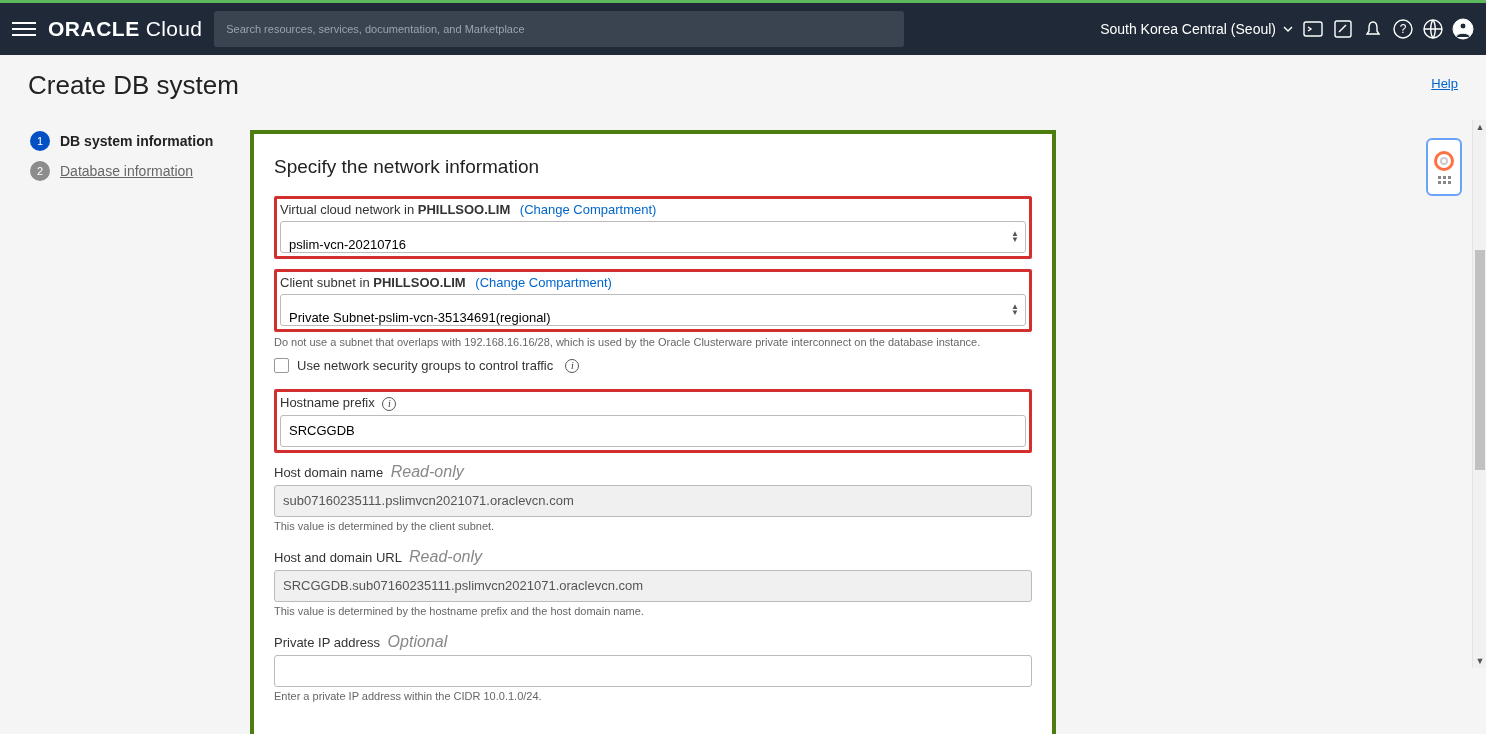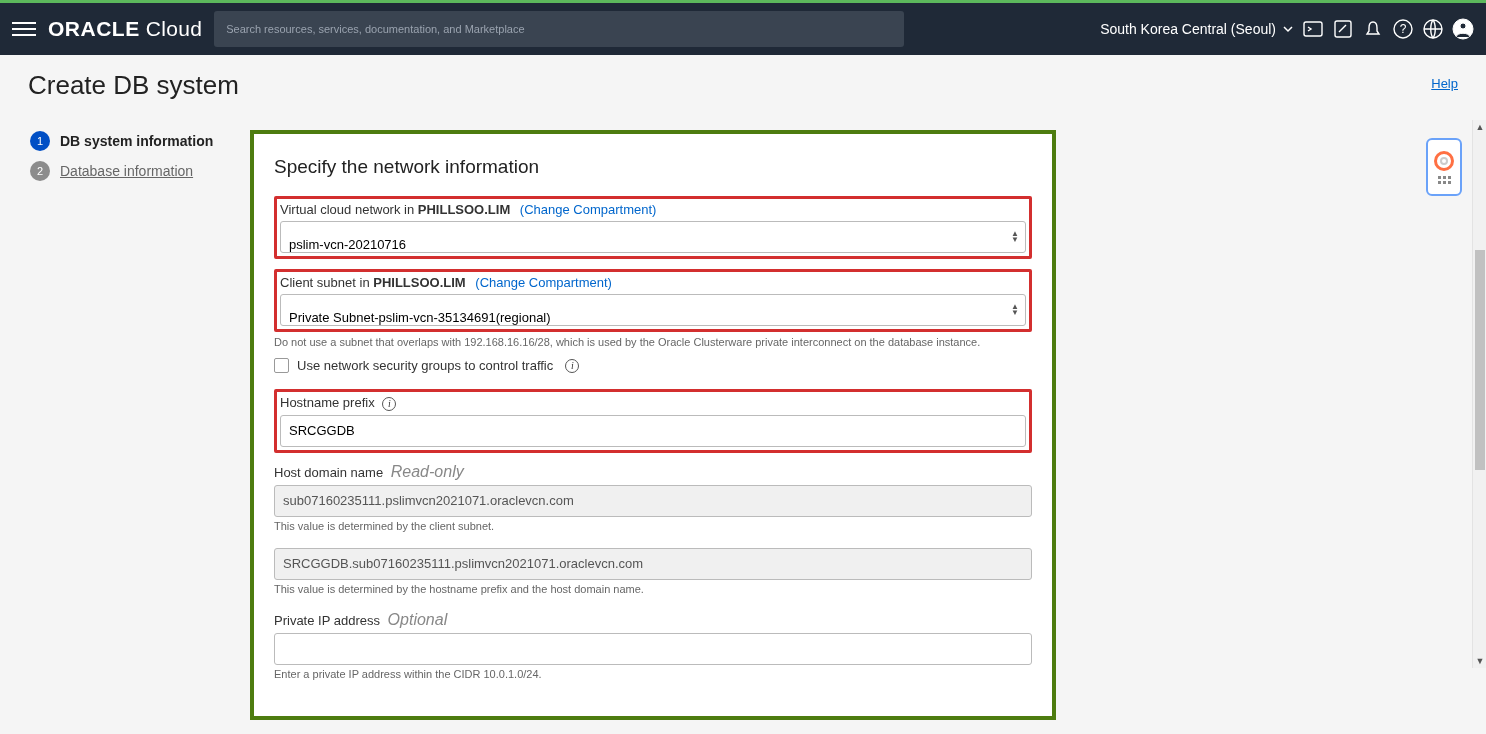--- a/index.html
+++ b/index.html
@@ -194,20 +194,24 @@
       <div class="field">
         <label class="field-label">
           <span>Host domain name</span>
           <span class="readonly-label">Read-only</span>
         </label>
         <input class="input-box readonly" readonly="" value="sub07160235111.pslimvcn2021071.oraclevcn.com" style="">
         <div class="helper">This value is determined by the client subnet.</div>
       </div>
 
       <div class="field">
+        <label class="field-label">
+          <span>Host and domain URL</span>
+          <span class="readonly-label">Read-only</span>
+        </label>
         <input class="input-box readonly" readonly="" value="SRCGGDB.sub07160235111.pslimvcn2021071.oraclevcn.com" style="">
         <div class="helper">This value is determined by the hostname prefix and the host domain name.</div>
       </div>
 
       <div class="field">
         <label class="field-label">
           <span>Private IP address</span>
           <span class="readonly-label">Optional</span>
         </label>
         <input class="input-box" value="" style="">

